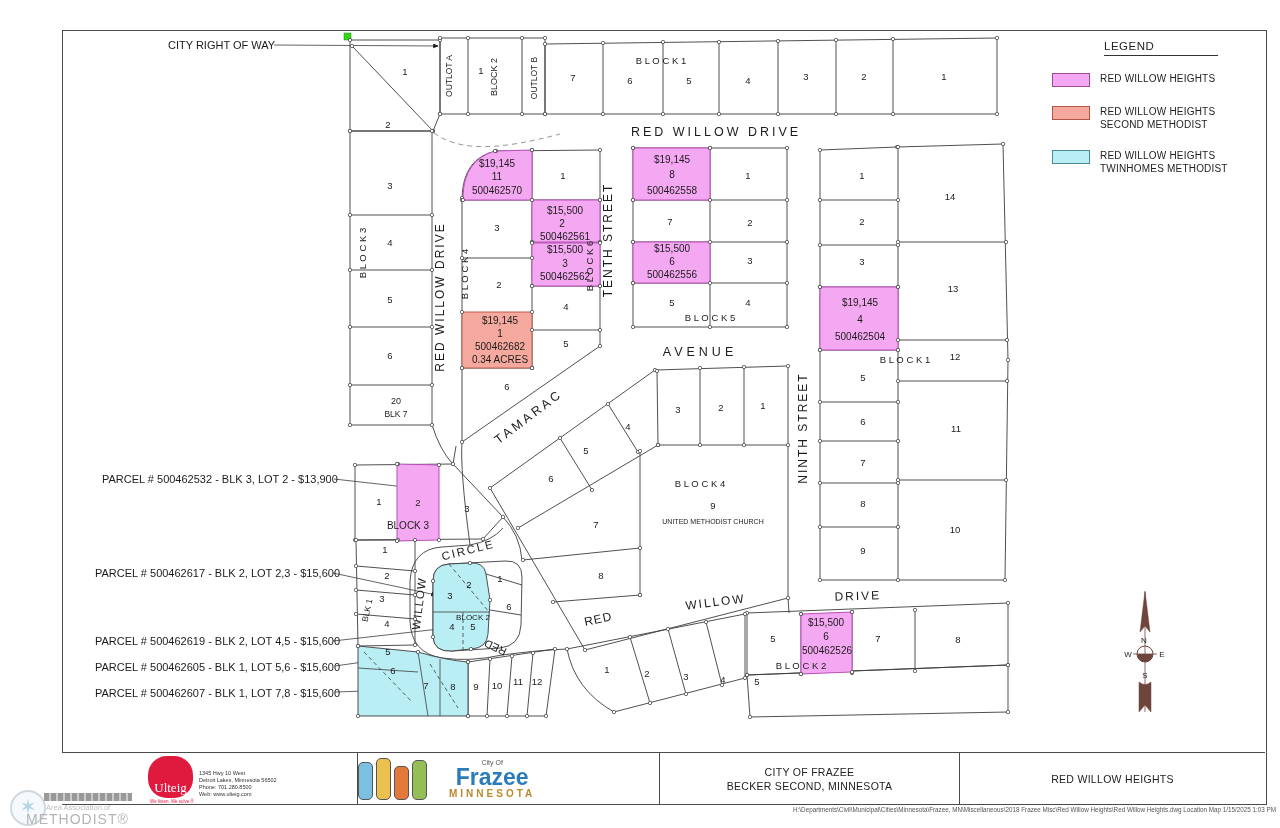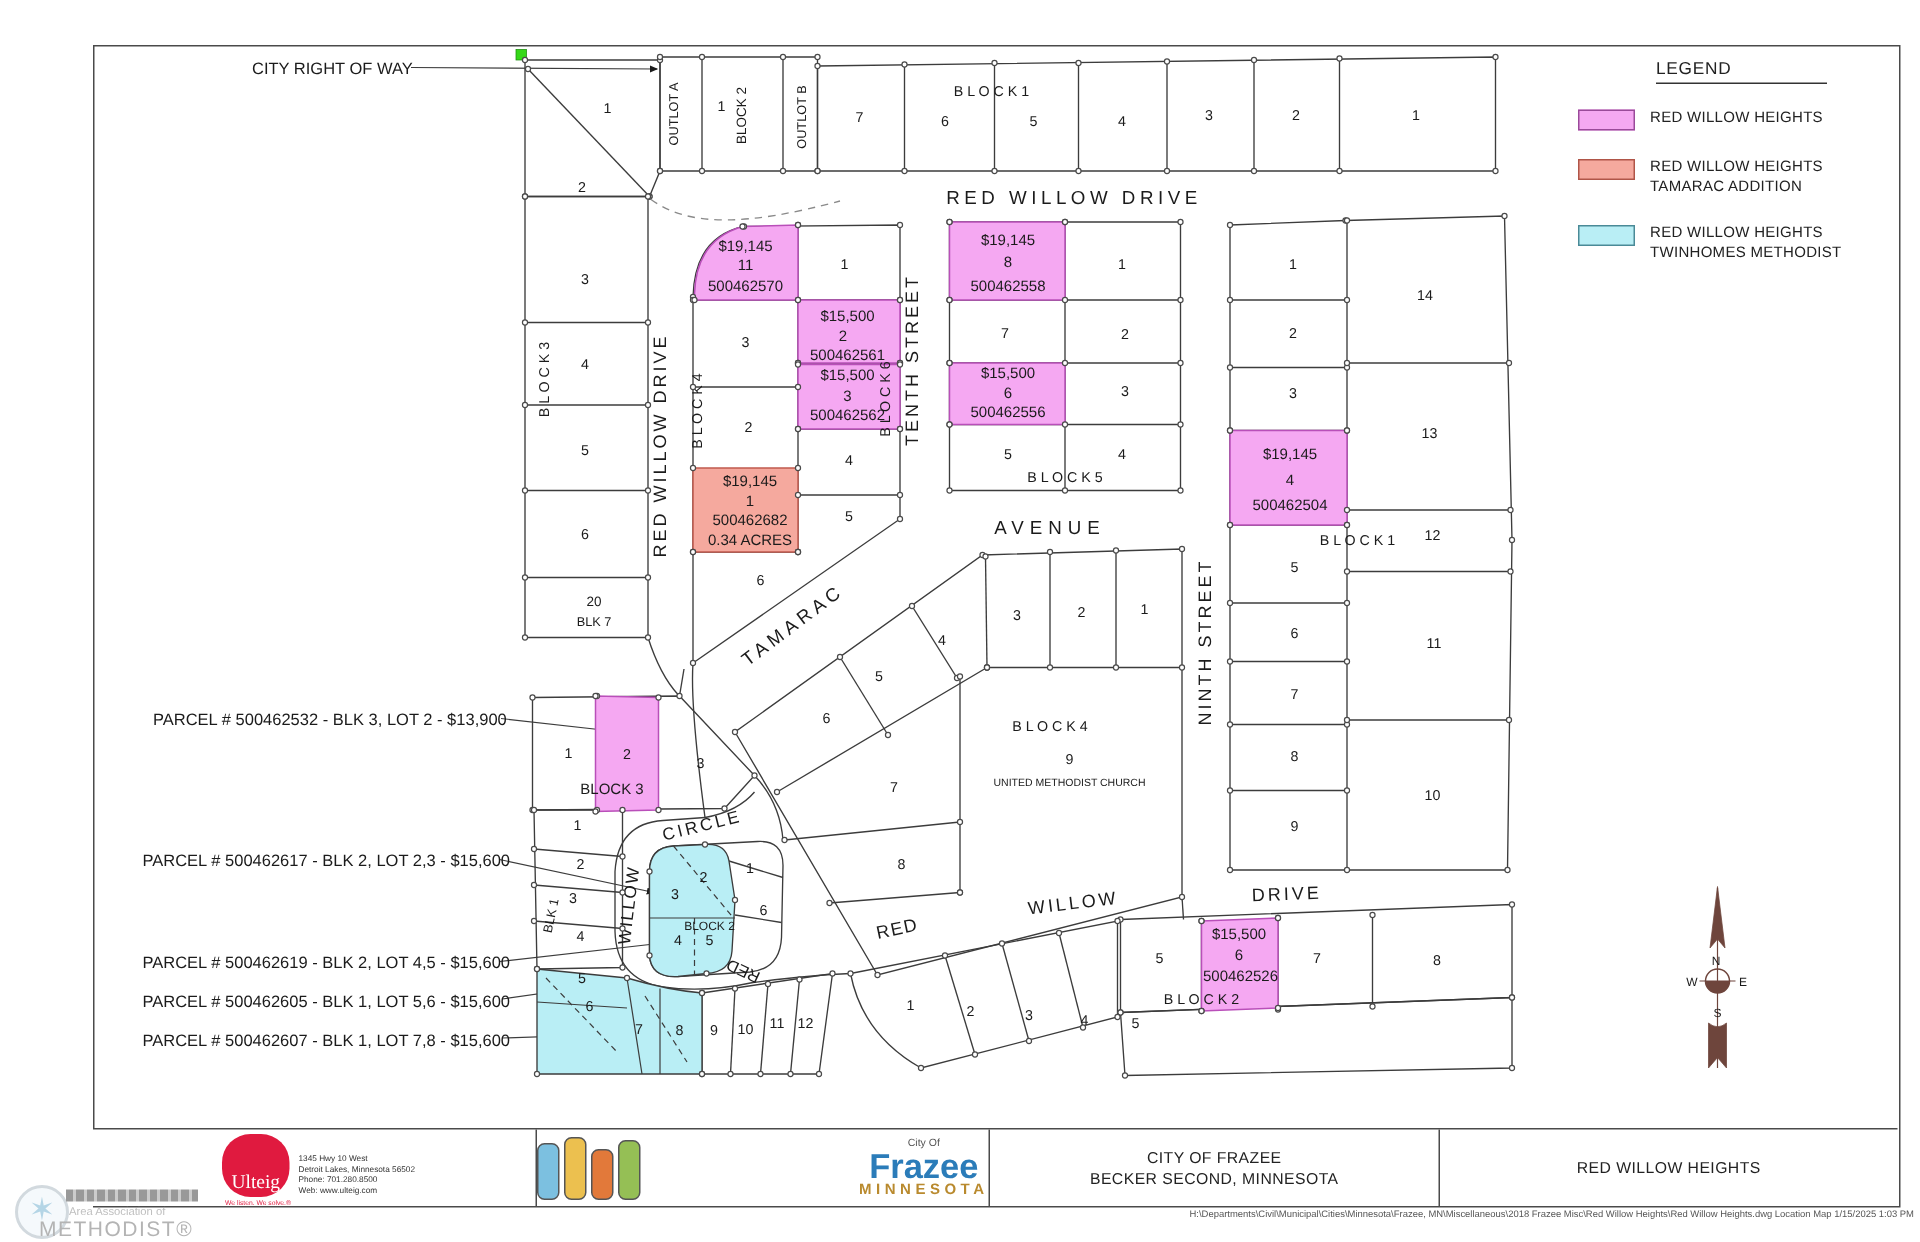--- a/index.html
+++ b/index.html
@@ -17,21 +17,21 @@
   .sw-c{background:#b9eef5;border:1px solid #4a8a97;}
   .legend-label{font-size:10px;line-height:13px;color:#222;letter-spacing:.2px;}
   
   .titlebar{position:absolute;left:62px;top:752px;width:1203px;height:51px;display:flex;background:#fff;border-top:1px solid #4a4a4a;}
   .tb-cell{height:100%;box-sizing:border-box;border-right:1px solid #4a4a4a;position:relative;}
   .tb-cell.last{border-right:none;}
   .ulteig-wrap{display:flex;align-items:flex-start;padding-top:3px;padding-left:86px;}
   .ulteig-box{width:45px;height:42px;background:#e01a3f;color:#fff;display:flex;align-items:flex-end;justify-content:center;font-family:"Liberation Serif",serif;font-size:13px;padding-bottom:2px;box-sizing:border-box;border-radius:19px;}
   .ulteig-tag{position:absolute;left:88px;top:46px;font-size:4.5px;color:#e01a3f;}
   .ulteig-addr{font-size:5.5px;line-height:7px;color:#333;margin-left:6px;margin-top:14px;}
-  .frazee-wrap{display:flex;align-items:center;justify-content:space-between;height:100%;}
+  .frazee-wrap{display:flex;align-items:center;justify-content:flex-start;height:100%;gap:11px;}
   .fr-bars{display:flex;align-items:flex-end;margin-right:8px;}
   .fr-bar{width:15px;height:38px;border-radius:5px;border:1.5px solid #555;margin-right:3px;box-sizing:border-box;}
   .fr-b1{background:#7cc0e0;} .fr-b2{background:#ecc04f;height:42px;} .fr-b3{background:#e2793a;height:34px;} .fr-b4{background:#95bf55;height:40px;}
   .fr-text{text-align:center;}
   .fr-small{font-size:7px;color:#555;}
   .fr-name{font-size:23px;font-weight:bold;color:#2b7cb9;line-height:22px;}
   .fr-state{font-size:10px;font-weight:bold;letter-spacing:3px;color:#b98a2e;}
   .tb-center{display:flex;flex-direction:column;align-items:center;justify-content:center;height:100%;font-size:10.5px;color:#222;line-height:14px;letter-spacing:.3px;text-align:center;}
   .path-line{position:absolute;right:14px;top:806px;font-size:6.3px;color:#555;}
   
@@ -580,21 +580,21 @@
   <div class="legend">
     <div class="legend-title">LEGEND</div>
     <div class="legend-item first">
       <span class="swatch sw-m"></span>
       <span class="legend-label">RED WILLOW HEIGHTS</span>
     </div>
     <div class="legend-item">
       <span class="swatch sw-s"></span>
       <span class="legend-label">
         <span>RED WILLOW HEIGHTS</span><br>
-        <span>TAMARAC ADDITION</span>
+        <span>SECOND METHODIST</span>
       </span>
     </div>
     <div class="legend-item">
       <span class="swatch sw-c"></span>
       <span class="legend-label">
         <span>RED WILLOW HEIGHTS</span><br>
         <span>TWINHOMES METHODIST</span>
       </span>
     </div>
   </div>

